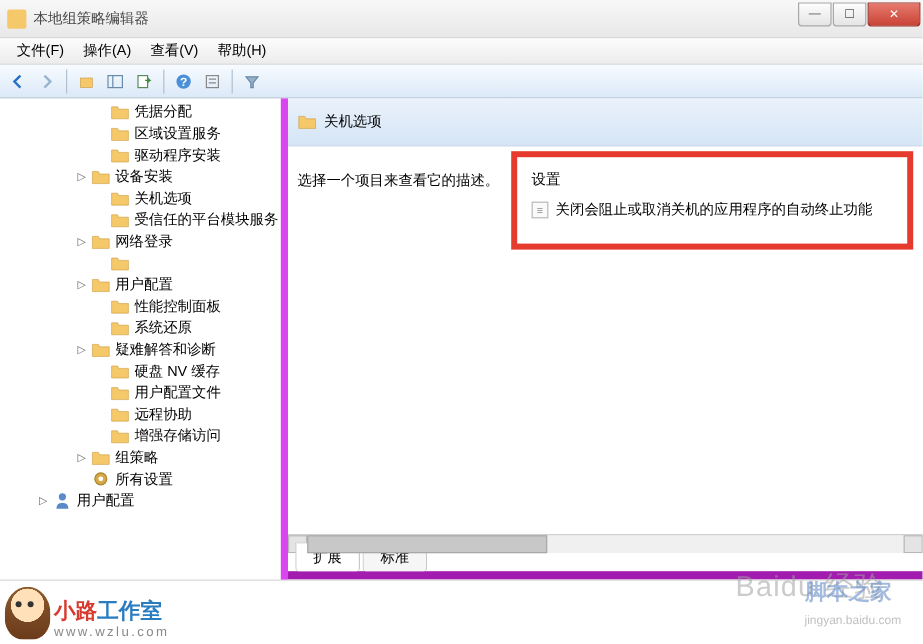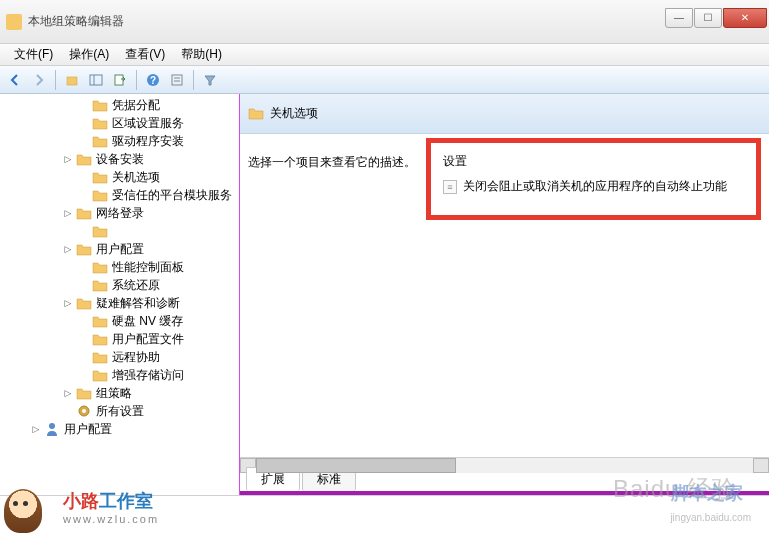--- a/index.html
+++ b/index.html
@@ -1,34 +1,34 @@
 <!DOCTYPE html>
 <html><head>
 <meta charset="utf-8">
 <style>
 * { margin: 0; padding: 0; box-sizing: border-box; font-family: "Microsoft YaHei", SimSun, sans-serif; }
 body { width: 769px; height: 537px; background: #fff; font-size: 12px; color: #000; overflow: hidden; position: relative; }
 
-.titlebar { height: 44px; background: linear-gradient(#f8f8f8, #e8e8e8); border-bottom: 1px solid #d0d0d0; display: flex; align-items: center; padding-left: 6px; }
+.titlebar { height: 32px; background: linear-gradient(#f8f8f8, #e8e8e8); border-bottom: 1px solid #d0d0d0; display: flex; align-items: center; padding-left: 6px; }
 .titlebar .app-icon { width: 16px; height: 16px; background: #f5c86a; border-radius: 2px; display: inline-block; margin-right: 6px; }
 .titlebar .title { flex: 1; color: #444; }
 .win-controls { display: flex; height: 22px; margin-right: 2px; margin-top: -6px; }
 .win-btn { width: 28px; height: 20px; background: linear-gradient(#fdfdfd, #e5e5e5); border: 1px solid #a8a8a8; border-radius: 0 0 3px 3px; display: flex; align-items: center; justify-content: center; margin-left: 1px; font-size: 10px; color: #555; }
 .win-btn.close { width: 44px; background: linear-gradient(#e67a6e, #c94436); color: #fff; border-color: #a03228; }
 
 .menubar { height: 22px; background: linear-gradient(#fcfcfc, #ececec); border-bottom: 1px solid #d0d0d0; display: flex; align-items: center; padding-left: 8px; gap: 4px; }
 .menu-item { padding: 2px 6px; cursor: default; }
 
 .toolbar { height: 28px; background: linear-gradient(#f7fbff, #dbe9f7); border-bottom: 1px solid #b8c8d8; display: flex; align-items: center; padding: 0 4px; gap: 2px; }
 .tb-btn { width: 22px; height: 22px; display: flex; align-items: center; justify-content: center; border-radius: 2px; }
 .tb-sep { width: 1px; height: 20px; background: #b0c0d0; margin: 0 3px; }
 
 .content { display: flex; height: 402px; border-bottom: 1px solid #d0d0d0; }
 
-.tree-pane { width: 240px; border-right: 1px solid #d946ef; overflow-y: scroll; overflow-x: hidden; padding: 2px 0; scrollbar-width: auto; }
+.tree-pane { width: 240px; border-right: 6px solid #d946ef; overflow-y: scroll; overflow-x: hidden; padding: 2px 0; scrollbar-width: auto; }
 .tree-pane::-webkit-scrollbar { width: 16px; }
 .tree-pane::-webkit-scrollbar-track { background: #f0f0f0; }
 .tree-pane::-webkit-scrollbar-thumb { background: #c8c8c8; border: 1px solid #a8a8a8; }
 .tree-pane::-webkit-scrollbar-button { height: 16px; background: #e4e4e4; border: 1px solid #b8b8b8; }
 
 .tree-item { display: flex; align-items: center; height: 18px; white-space: nowrap; cursor: default; }
 .tree-item .exp { width: 12px; height: 12px; display: inline-flex; align-items: center; justify-content: center; font-size: 9px; color: #666; margin-right: 2px; }
 .tree-item .folder { width: 16px; height: 13px; margin-right: 4px; flex-shrink: 0; }
 .tree-item .label { flex: 1; overflow: hidden; }
 .ind-a { padding-left: 78px; }
@@ -49,30 +49,30 @@
 .red-box { position: absolute; left: 0; top: 4px; right: 8px; border: 5px solid #e63a2e; padding: 6px 8px 18px 8px; }
 .setting-header { font-size: 12px; padding: 4px 4px 6px 4px; }
 .setting-row { display: flex; align-items: center; padding: 2px 4px; }
 .setting-row .row-icon { width: 14px; height: 14px; border: 1px solid #bbb; background: #fafafa; margin-right: 6px; font-size: 9px; display: flex; align-items: center; justify-content: center; color: #888; }
 
 .detail-scroll-h { height: 16px; background: #f0f0f0; border-top: 1px solid #d0d0d0; display: flex; }
 .detail-scroll-h .sc-btn { width: 16px; background: #e4e4e4; border: 1px solid #b8b8b8; }
 .detail-scroll-h .sc-track { flex: 1; position: relative; }
 .detail-scroll-h .sc-thumb { position: absolute; left: 0; top: 0; bottom: 0; width: 200px; background: #c8c8c8; border: 1px solid #a8a8a8; }
 
-.tabs { display: flex; align-items: flex-end; height: 22px; padding-left: 6px; background: #fff; border-bottom: 4px solid #a21caf; }
+.tabs { display: flex; align-items: flex-end; height: 22px; padding-left: 6px; background: #fff; border-bottom: 7px solid #a21caf; }
 .tab { padding: 3px 14px; border: 1px solid #c8c8c8; border-bottom: none; background: #f6f6f6; border-radius: 0 0 3px 3px; margin-right: 2px; font-size: 12px; }
 .tab.active { background: #fff; }
 
 .watermark-area { position: absolute; right: 0; bottom: 0; width: 260px; height: 80px; pointer-events: none; }
 .wm-baidu { position: absolute; right: 32px; bottom: 32px; font-size: 24px; color: rgba(160,160,160,.55); font-weight: normal; letter-spacing: 1px; }
 .wm-jyb { position: absolute; right: 18px; bottom: 14px; font-size: 10px; color: rgba(150,150,150,.6); }
 .wm-jbzj { position: absolute; right: 26px; bottom: 32px; font-size: 18px; color: rgba(100,140,200,.6); font-weight: bold; }
 
-.logo-xl { position: absolute; left: 4px; bottom: 4px; display: flex; align-items: flex-start; gap: 21px; }
+.logo-xl { position: absolute; left: 4px; bottom: 4px; display: flex; align-items: flex-end; gap: 3px; }
 .logo-xl .cartoon { width: 38px; height: 44px; background: radial-gradient(circle at 50% 35%, #ffe0b8 0 40%, transparent 41%), linear-gradient(#8b5a2b, #6b3a1b); border-radius: 50% 50% 40% 40%; position: relative; }
 .logo-xl .cartoon::before { content: ""; position: absolute; left: 9px; top: 12px; width: 5px; height: 5px; background: #333; border-radius: 50%; box-shadow: 10px 0 #333; }
 .logo-xl .txt { display: flex; flex-direction: column; }
 .logo-xl .cn { font-size: 18px; font-weight: bold; }
 .logo-xl .cn .red { color: #d73a2f; }
 .logo-xl .cn .blue { color: #2a7cc0; }
 .logo-xl .url { font-size: 11px; color: #888; letter-spacing: 2px; }
 
 .bottom-white { height: 57px; background: #fff; }
 </style>

